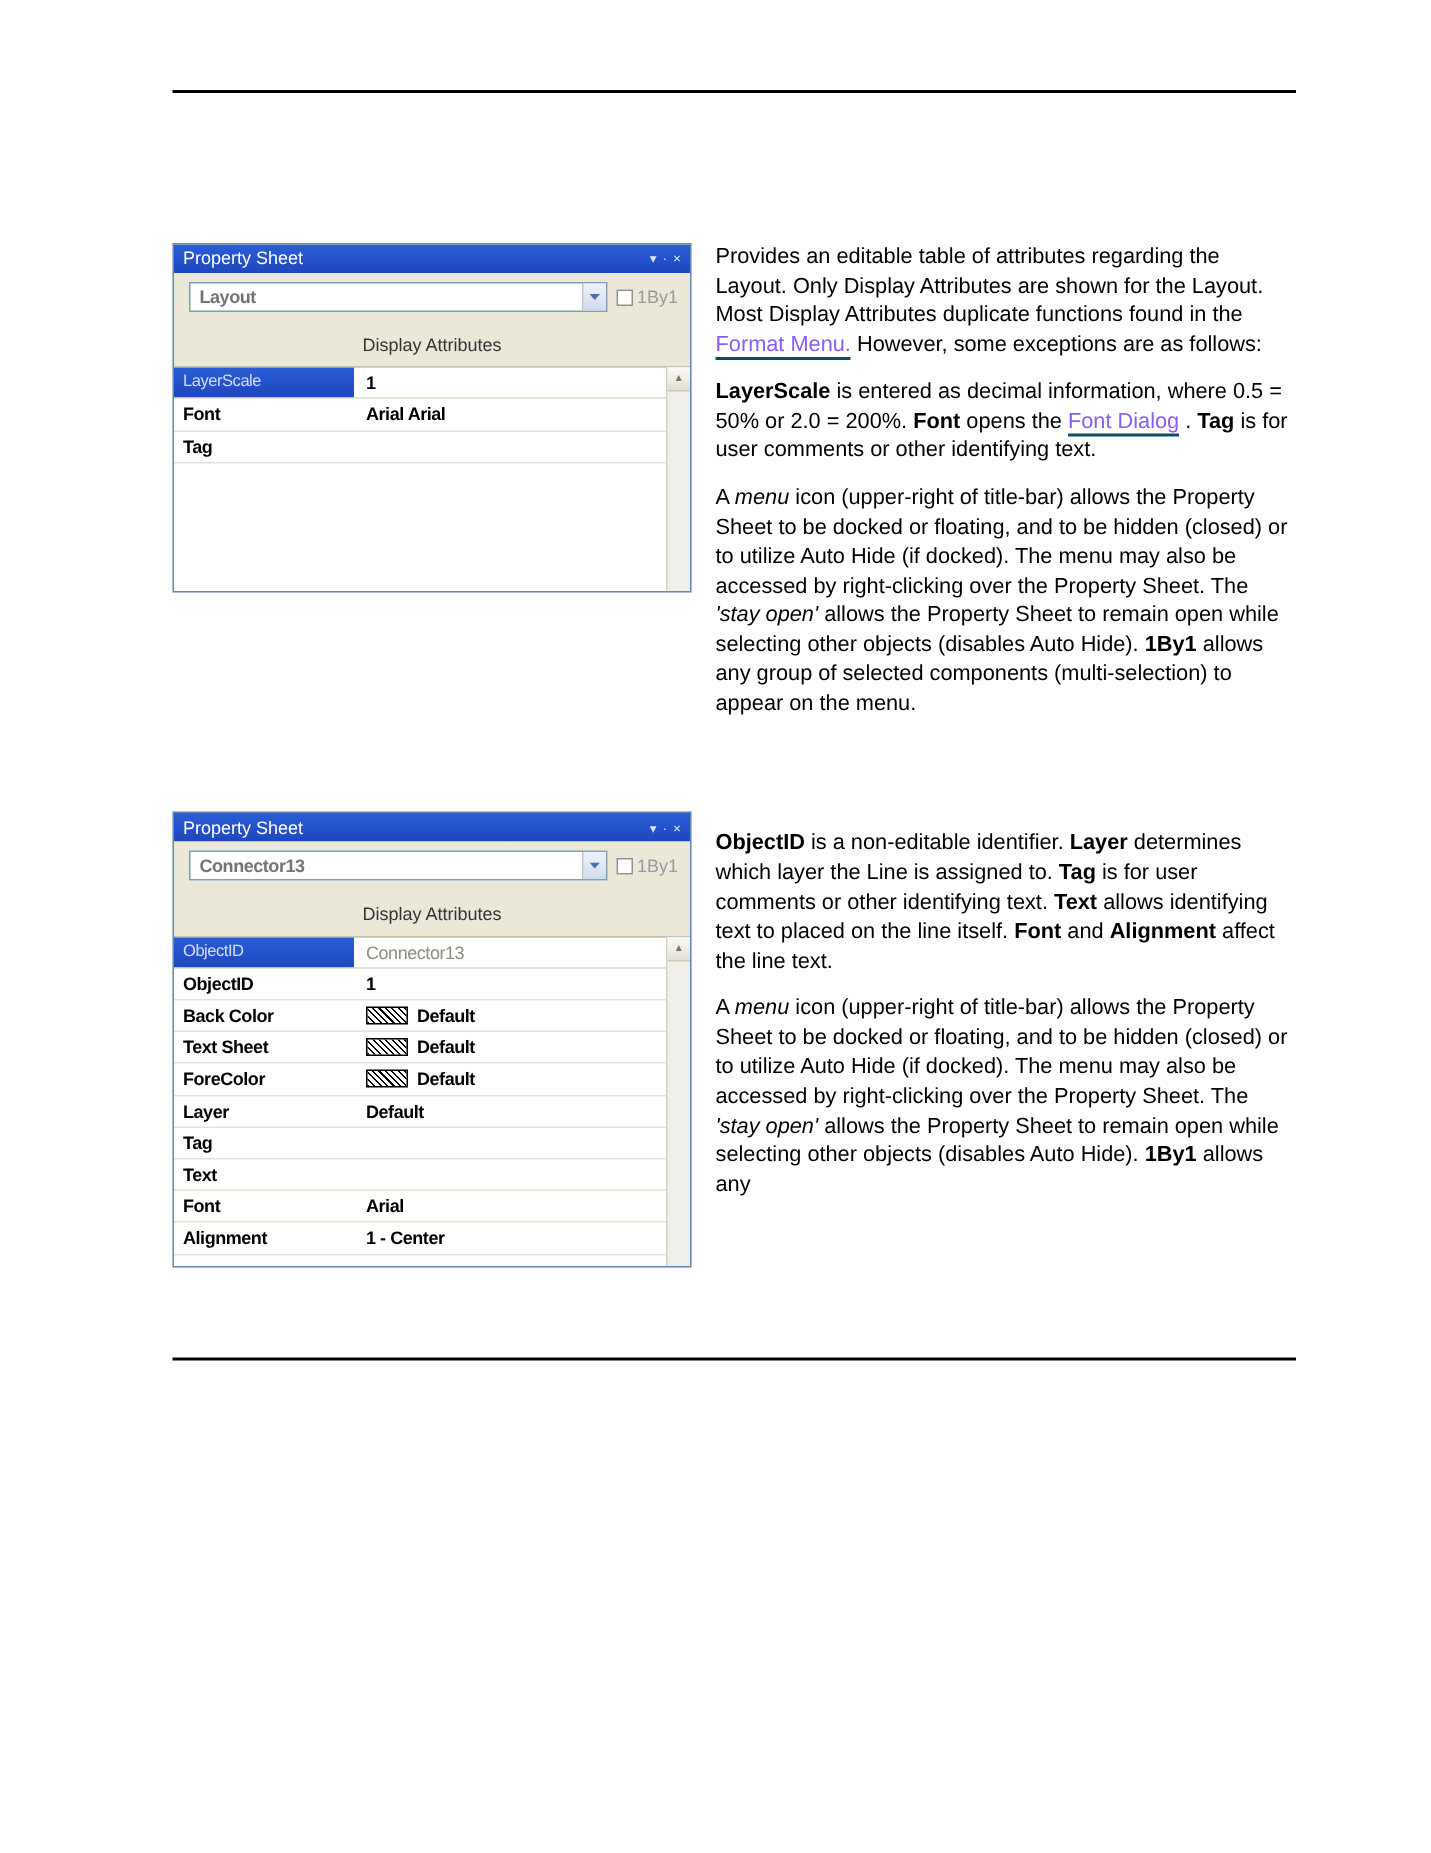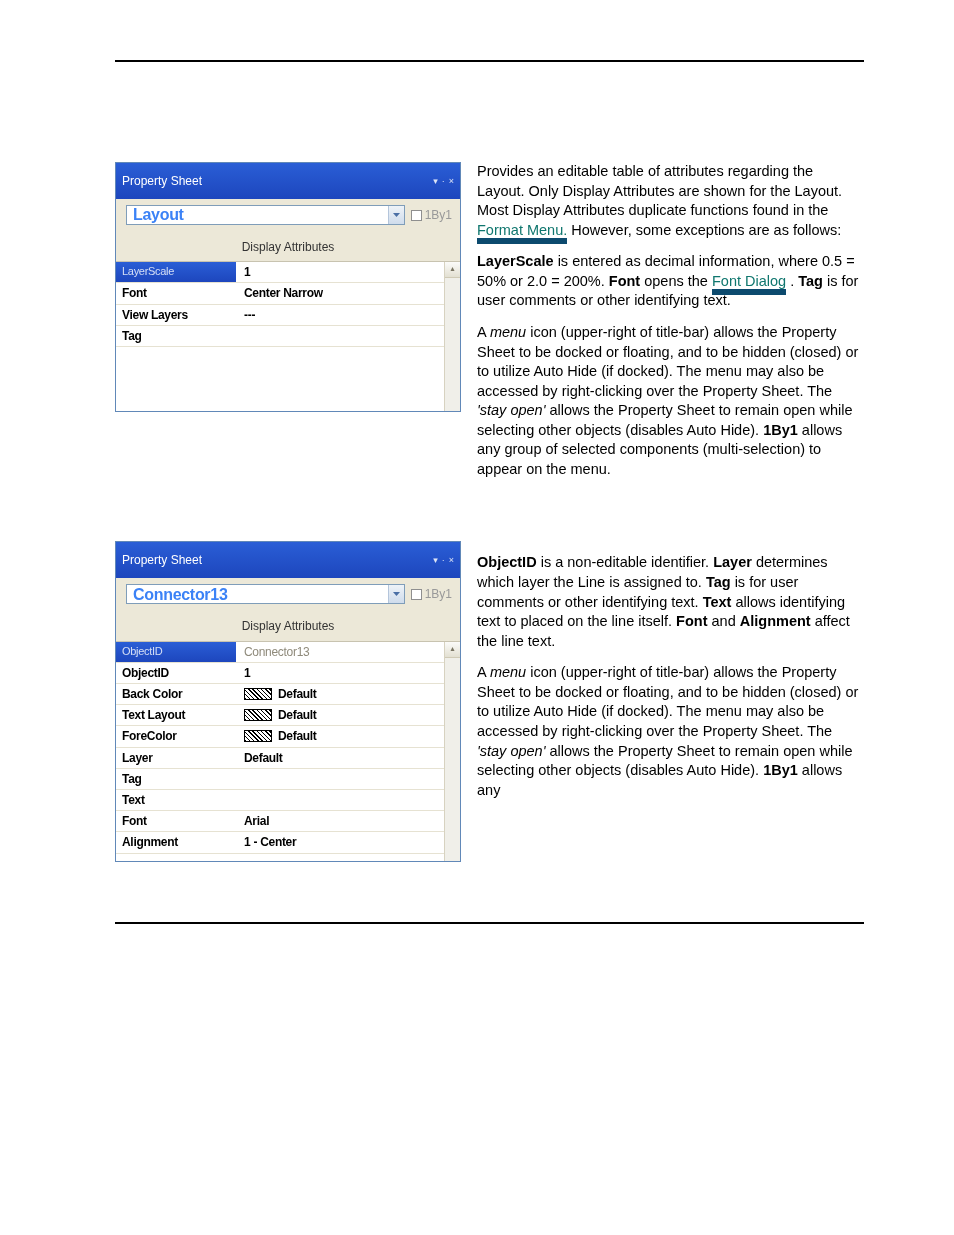--- a/index.html
+++ b/index.html
@@ -33,40 +33,40 @@
     border: 1px solid #6188b8;
     background: #ece8d8;
     font-size: 12px;
     font-family: Arial, sans-serif;
     overflow: hidden;
   }
   .ps-titlebar {
     display: flex;
     align-items: center;
     justify-content: space-between;
-    height: 36px;
+    height: 19px;
     padding: 0 6px;
     color: #fff;
     font-size: 12px;
     background: linear-gradient(to bottom, #2a5ed6, #1d46bd);
   }
   .tb-ctrls { display:flex; gap:4px; font-size:9px; letter-spacing:0; opacity:.85;}
   .tb-ctrls span { display:inline-block; }
   .ps-selector {
     display:flex; align-items:center; gap:6px;
     padding: 6px 8px 8px 10px;
     background:#ece8d8;
   }
   .combo {
     display:flex; align-items:center;
     height:20px; flex:1;
     background:#fff;
     border:1px solid #7f9db9;
   }
-  .combo .combo-text { flex:1; padding:0 6px; font-size:16px; font-weight:700; color:#3b82f6; font-family:'Arial Narrow', Arial, sans-serif; letter-spacing:-.3px;}
+  .combo .combo-text { flex:1; padding:0 6px; font-size:12px; font-weight:700; color:#737373; font-family:'Arial Narrow', Arial, sans-serif; letter-spacing:-.3px;}
   .combo .combo-btn {
     width:16px; height:18px;
     background:linear-gradient(to bottom,#eef3f8,#cfdcec);
     border-left:1px solid #b4c5db;
     display:flex;align-items:center;justify-content:center;
     color:#4a6fa5; font-size:9px;
   }
   .combo .combo-btn svg { width:7px;height:4px; }
   .chk {
     display:flex;align-items:center;gap:3px;color:#999;font-size:12px;
@@ -118,21 +118,21 @@
     display:flex;flex-direction:column;
   }
   .scrollbar .arrow{height:16px;background:linear-gradient(to bottom,#fbfbf9,#e3e0d2);border-bottom:1px solid #cfcab6;display:flex;align-items:center;justify-content:center;color:#7a7564;font-size:8px;}
   .scrollbar .track{flex:1;}
   .grid-wrap{position:relative;}
   .grid-inner{margin-right:16px;}
 
   
   .text-col p { margin: 0 0 2px; }
   .text-col .para-gap { margin-top: 12px; }
-  a.link { color:#0f766e; border-bottom:6px solid #0c4a6e; text-decoration:none; }
+  a.link { color:#8b5cf6; border-bottom:2px solid #0c4a6e; text-decoration:none; }
   .bold { font-weight:700; }
   .italic { font-style:italic; }
 </style>
 </head>
 <body>
 
 <div class="page">
   <div class="top-rule"></div>
 
   <div class="section">
@@ -162,25 +162,21 @@
         </div>
         <div class="ps-tabhdr">Display Attributes</div>
         <div class="grid grid-wrap" style="height:150px;">
           <div class="grid-inner">
             <div class="grid-row sel">
               <div class="lhs">LayerScale</div>
               <div class="rhs">1</div>
             </div>
             <div class="grid-row">
               <div class="lhs">Font</div>
-              <div class="rhs">Center Narrow</div>
-            </div>
-            <div class="grid-row">
-              <div class="lhs">View Layers</div>
-              <div class="rhs">---</div>
+              <div class="rhs">Arial Arial</div>
             </div>
             <div class="grid-row">
               <div class="lhs">Tag</div>
               <div class="rhs"></div>
             </div>
           </div>
           <div class="scrollbar">
             <div class="arrow">▴</div>
             <div class="track"></div>
           </div>
@@ -253,21 +249,21 @@
               <div class="rhs">1</div>
             </div>
             <div class="grid-row">
               <div class="lhs">Back Color</div>
               <div class="rhs">
                 <span class="swatch hatch"></span>
                 <span>Default</span>
               </div>
             </div>
             <div class="grid-row">
-              <div class="lhs">Text Layout</div>
+              <div class="lhs">Text Sheet</div>
               <div class="rhs">
                 <span class="swatch hatch"></span>
                 <span>Default</span>
               </div>
             </div>
             <div class="grid-row">
               <div class="lhs">ForeColor</div>
               <div class="rhs">
                 <span class="swatch hatch"></span>
                 <span>Default</span>

